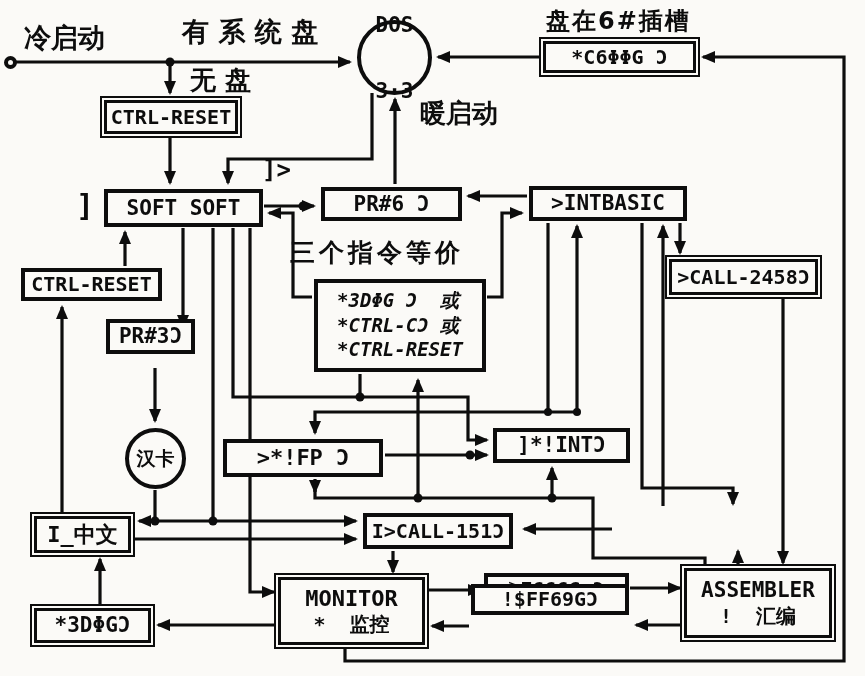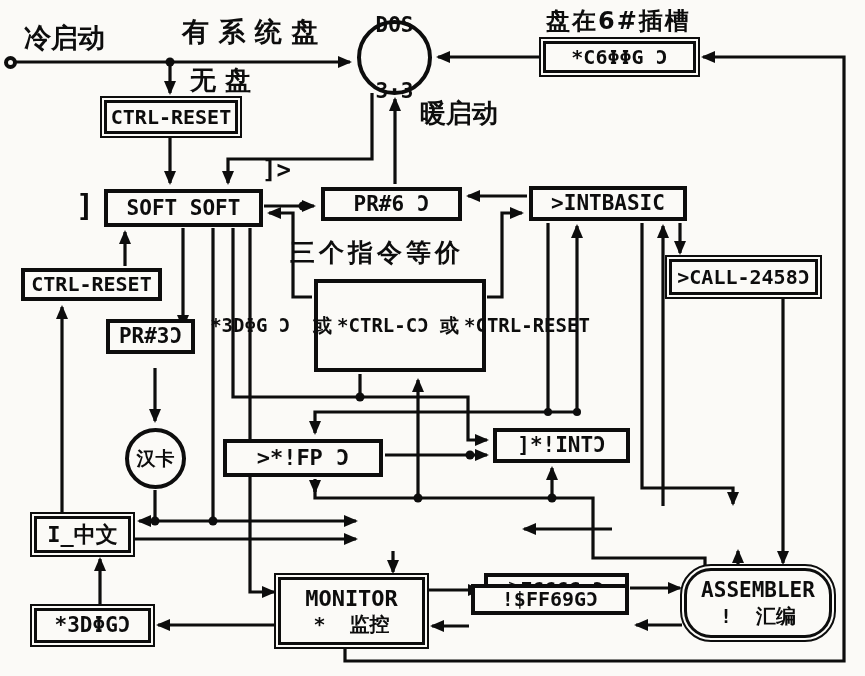--- a/index.html
+++ b/index.html
@@ -25,21 +25,21 @@
     align-items:center;justify-content:center;
     font-family:"DejaVu Sans Mono","Liberation Mono",monospace;
     font-weight:bold;box-sizing:border-box;text-align:center;
   }
   .lbl{
     position:absolute;z-index:2;font-weight:bold;white-space:pre;
     font-family:"DejaVu Sans","Liberation Sans",sans-serif;
   }
   .mono{font-family:"DejaVu Sans Mono","Liberation Mono",monospace;}
   .col{display:flex;flex-direction:column;align-items:center;justify-content:center;}
-  .cmdlines{display:flex;align-items:flex-start;justify-content:center;gap:5px;}
+  .cmdlines{display:flex;flex-direction:column;align-items:flex-start;justify-content:center;gap:5px;font-style:italic;}
   .stack{display:flex;flex-direction:column;align-items:center;justify-content:center;
          font-size:13px;line-height:11px;margin-right:4px;}
 </style>
 </head>
 <body>
 
 <div id="canvas">
 
   <svg id="wires" width="865" height="676" viewBox="0 0 865 676">
     <defs>
@@ -184,20 +184,23 @@
   </div>
 
   <div class="nbox" style="left:493px;top:428px;width:137px;height:35px;border-width:4px;font-size:21px;">
     <span>]*!INTƆ</span>
   </div>
 
   <div class="nbox dbl" style="left:34px;top:516px;width:97px;height:37px;font-size:22px;">
     <span>I_中文</span>
   </div>
 
+  <div class="nbox" style="left:363px;top:513px;width:150px;height:36px;border-width:4px;font-size:20px;">
+    <span>I&gt;CALL-151Ɔ</span>
+  </div>
 
 
   <div class="nbox dbl" style="left:278px;top:577px;width:147px;height:68px;">
     <div class="col" style="gap:4px;">
       <span style="font-size:22px;">MONITOR</span>
       <span style="font-size:20px;">*  监控</span>
     </div>
   </div>
 
   <div class="nbox" style="left:484px;top:573px;width:145px;height:33px;border-width:4px;font-size:20px;">
@@ -205,21 +208,21 @@
       <span>&gt;</span>
       <span>*</span>
     </span>
     <span>F666G Ɔ</span>
   </div>
 
   <div class="nbox" style="left:471px;top:584px;width:158px;height:31px;border-width:4px;font-size:20px;">
     <span>!$FF69GƆ</span>
   </div>
 
-  <div class="nbox dbl" style="left:684px;top:568px;width:148px;height:70px;border-radius:27px;">
+  <div class="nbox dbl" style="left:684px;top:568px;width:148px;height:70px;">
     <div class="col" style="gap:5px;">
       <span style="font-size:21px;">ASSEMBLER</span>
       <span style="font-size:20px;">!  汇编</span>
     </div>
   </div>
 
   <div class="nbox dbl" style="left:34px;top:608px;width:117px;height:35px;font-size:21px;">
     <span>*3DΦGƆ</span>
   </div>
 

